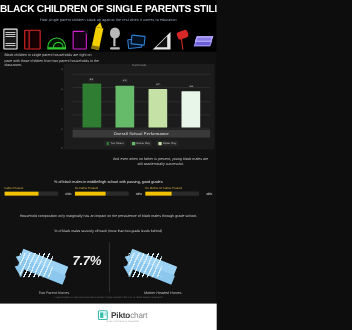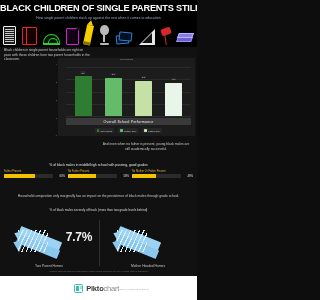--- a/index.html
+++ b/index.html
@@ -156,21 +156,21 @@
     font-size:3.1px; color:#d8d8d8;
   }
 
   
   .arrows {
     position:absolute; left:0; top:216px; width:197px; height:62px;
   }
   .divider {
     position:absolute; left:98.5px; top:4px; width:1px; height:46px; background:#2e2e2e;
   }
-  .half { position:absolute; top:0; width:98px; height:62px; }
+  .half { position:absolute; top:0; width:98px; height:62px;font-style:italic; }
   .half.left { left:0; }
   .half.right { left:99px; }
   .arrowart {
     position:absolute; left:14px; top:8px; width:56px; height:34px;
   }
   .ab { position:absolute; background:#9cd3f5; }
   .ab1 { left:4px; top:10px; width:44px; height:9px; transform:rotate(22deg); border-radius:0.6px; }
   .ab2 { left:2px; top:18px; width:44px; height:9px; transform:rotate(22deg); border-radius:0.6px;
          background:#8cc7ee; }
   .ahead { position:absolute; left:0px; top:4px; width:0; height:0;
@@ -190,21 +190,21 @@
     font-size:3.3px; color:#c4c4c4;
   }
 
   
   .footnote {
     position:absolute; left:0; top:270px; width:197px; text-align:center;
     font-size:2.1px; color:#6f6f6f;
   }
   .footer {
     position:absolute; left:0; bottom:0; width:223px; height:24px;
-    background:#ffffff; display:flex; flex-direction:row;
+    background:#ffffff; display:flex; flex-direction:column;
     align-items:center; justify-content:center;
   }
   .brandrow { display:flex; align-items:center; gap:3px; }
   .brandmark { width:9px; height:9px; border:1.4px solid #3bbfae; border-radius:1.5px; position:relative; background:#fff; }
   .brandmark:before{ content:""; position:absolute; left:1px; top:1px; width:3px; height:5px; background:#3bbfae; }
   .brandmark:after{ content:""; position:absolute; left:4.6px; top:1px; width:2px; height:3px; background:#9fe3da; }
   .brandtxt { font-size:7.5px; color:#3a3a3a; font-weight:bold; letter-spacing:-0.2px; }
   .brandtxt i { font-style:normal; color:#8a8a8a; font-weight:normal; }
   .brandsub { font-size:2.1px; color:#9a9a9a; margin-top:1px; letter-spacing:0.2px; }
 </style>

